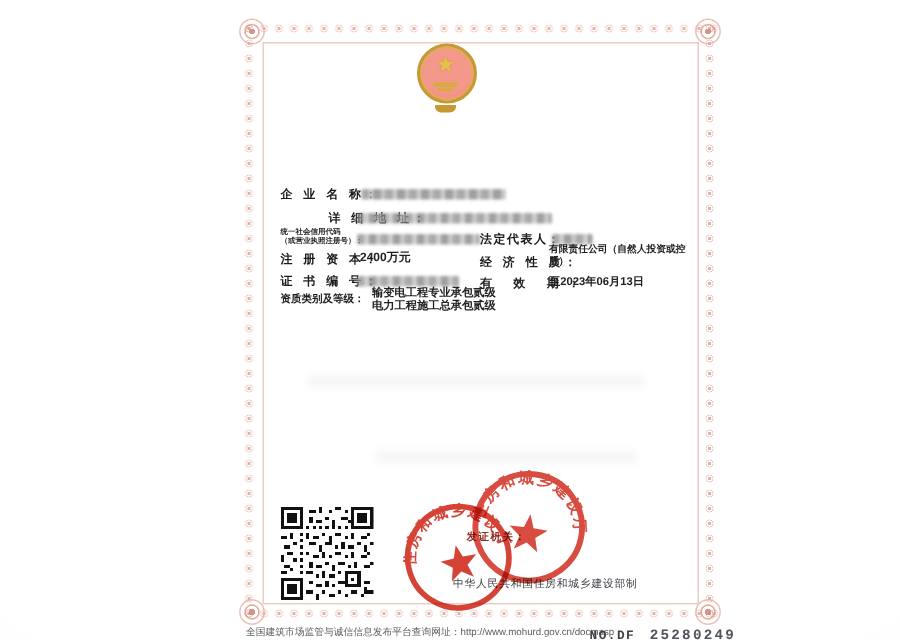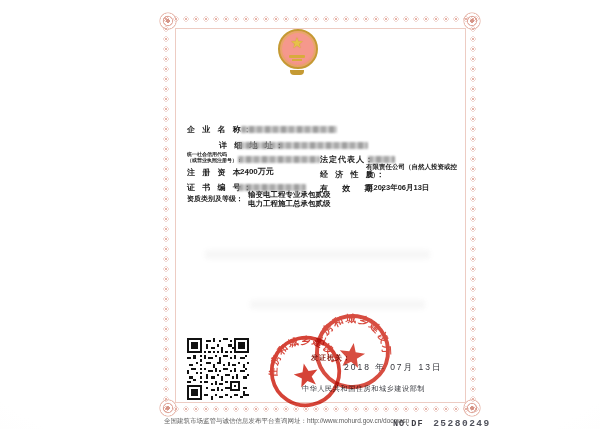--- a/index.html
+++ b/index.html
@@ -128,21 +128,20 @@
       <rect x="24" y="2" width="3" height="3" fill="#111"></rect>
     <path fill="#111" fill-rule="evenodd" d="M0 22h7v7H0zM1 23v5h5v-5z"></path>
       <rect x="2" y="24" width="3" height="3" fill="#111"></rect>
     <path fill="#111" fill-rule="evenodd" d="M20 20h5v5h-5zM21 21v3h3v-3z"></path>
       <rect x="22" y="22" width="1" height="1" fill="#111"></rect>
     <path fill="#111" d="M8 6h1v1H8zM10 6h1v1h-1zM12 6h1v1h-1zM14 6h1v1h-1zM16 6h1v1h-1zM18 6h1v1h-1zM20 6h1v1h-1zM6 8h1v1H6zM6 10h1v1H6zM6 12h1v1H6zM6 14h1v1H6zM6 16h1v1H6zM6 18h1v1H6zM6 20h1v1H6z"></path>
     <path fill="#111" d="M9 1h2v1H9zM12 0h1v2h-1zM15 1h1v1h-1zM17 0h2v1h-2zM20 1h1v1h-1zM9 3h1v2H9zM11 4h2v1h-2zM14 3h1v1h-1zM16 4h1v2h-1zM19 3h2v1h-2zM21 4h1v1h-1zM0 9h2v1H0zM3 8h1v2H3zM1 12h2v1H1zM4 11h1v1H4zM0 15h1v2H0zM2 14h2v1H2zM4 16h1v1H4zM1 18h2v1H1zM3 19h1v1H3zM0 20h2v1H0zM8 8h1v2H8zM10 9h2v1h-2zM13 8h1v1h-1zM15 9h1v2h-1zM17 8h2v1h-2zM20 9h1v1h-1zM22 8h1v2h-1zM25 9h2v1h-2zM27 8h1v1h-1zM9 11h2v1H9zM12 12h1v2h-1zM14 11h2v1h-2zM17 12h1v1h-1zM19 11h1v2h-1zM21 12h2v1h-2zM24 11h1v1h-1zM26 12h1v2h-1zM28 11h1v1h-1zM8 14h1v1H8zM10 15h2v1h-2zM13 14h1v2h-1zM15 15h1v1h-1zM17 14h2v1h-2zM20 15h1v1h-1zM22 14h1v2h-1zM25 15h2v1h-2zM27 14h1v1h-1zM9 17h1v2H9zM11 18h2v1h-2zM14 17h1v1h-1zM16 18h1v2h-1zM18 17h2v1h-2zM21 18h1v1h-1zM23 17h1v2h-1zM26 18h2v1h-2zM28 17h1v1h-1zM8 20h2v1H8zM11 21h1v1h-1zM13 20h1v2h-1zM15 21h2v1h-2zM18 20h1v1h-1zM9 23h1v1H9zM11 24h2v1h-2zM14 23h1v2h-1zM16 24h1v1h-1zM18 23h2v1h-2zM26 23h2v1h-2zM26 25h1v2h-1zM8 26h2v1H8zM11 27h1v2h-1zM13 26h1v1h-1zM15 27h2v1h-2zM18 26h1v1h-1zM20 27h1v1h-1zM22 26h2v1h-2zM25 27h1v1h-1zM27 26h2v1h-2z"></path>
   </svg>
 
   <span class="issuer-label">发证机关：</span>
-  <span class="issue-date">2018 年 07月 13日</span>
   <span class="made-by">中华人民共和国住房和城乡建设部制</span>
 
   <svg class="seal back" viewBox="0 0 100 100">
     <circle cx="50" cy="50" r="45" fill="none" stroke="#d3392c" stroke-width="5"></circle>
     <polygon fill="#d3392c" points="50,39 54.1,50.3 66.2,50.7 56.7,58.2 60,69.8 50,63 40,69.8 43.3,58.2 33.8,50.7 45.9,50.3"></polygon>
     <defs>
         <path id="sealArcA" d="M13 64 A39 39 0 1 1 87 64" fill="none"></path>
       </defs>
     <text font-size="13" fill="#d3392c" font-weight="bold" letter-spacing="2">
       <textPath href="#sealArcA" startOffset="10%">住房和城乡建设厅</textPath>

